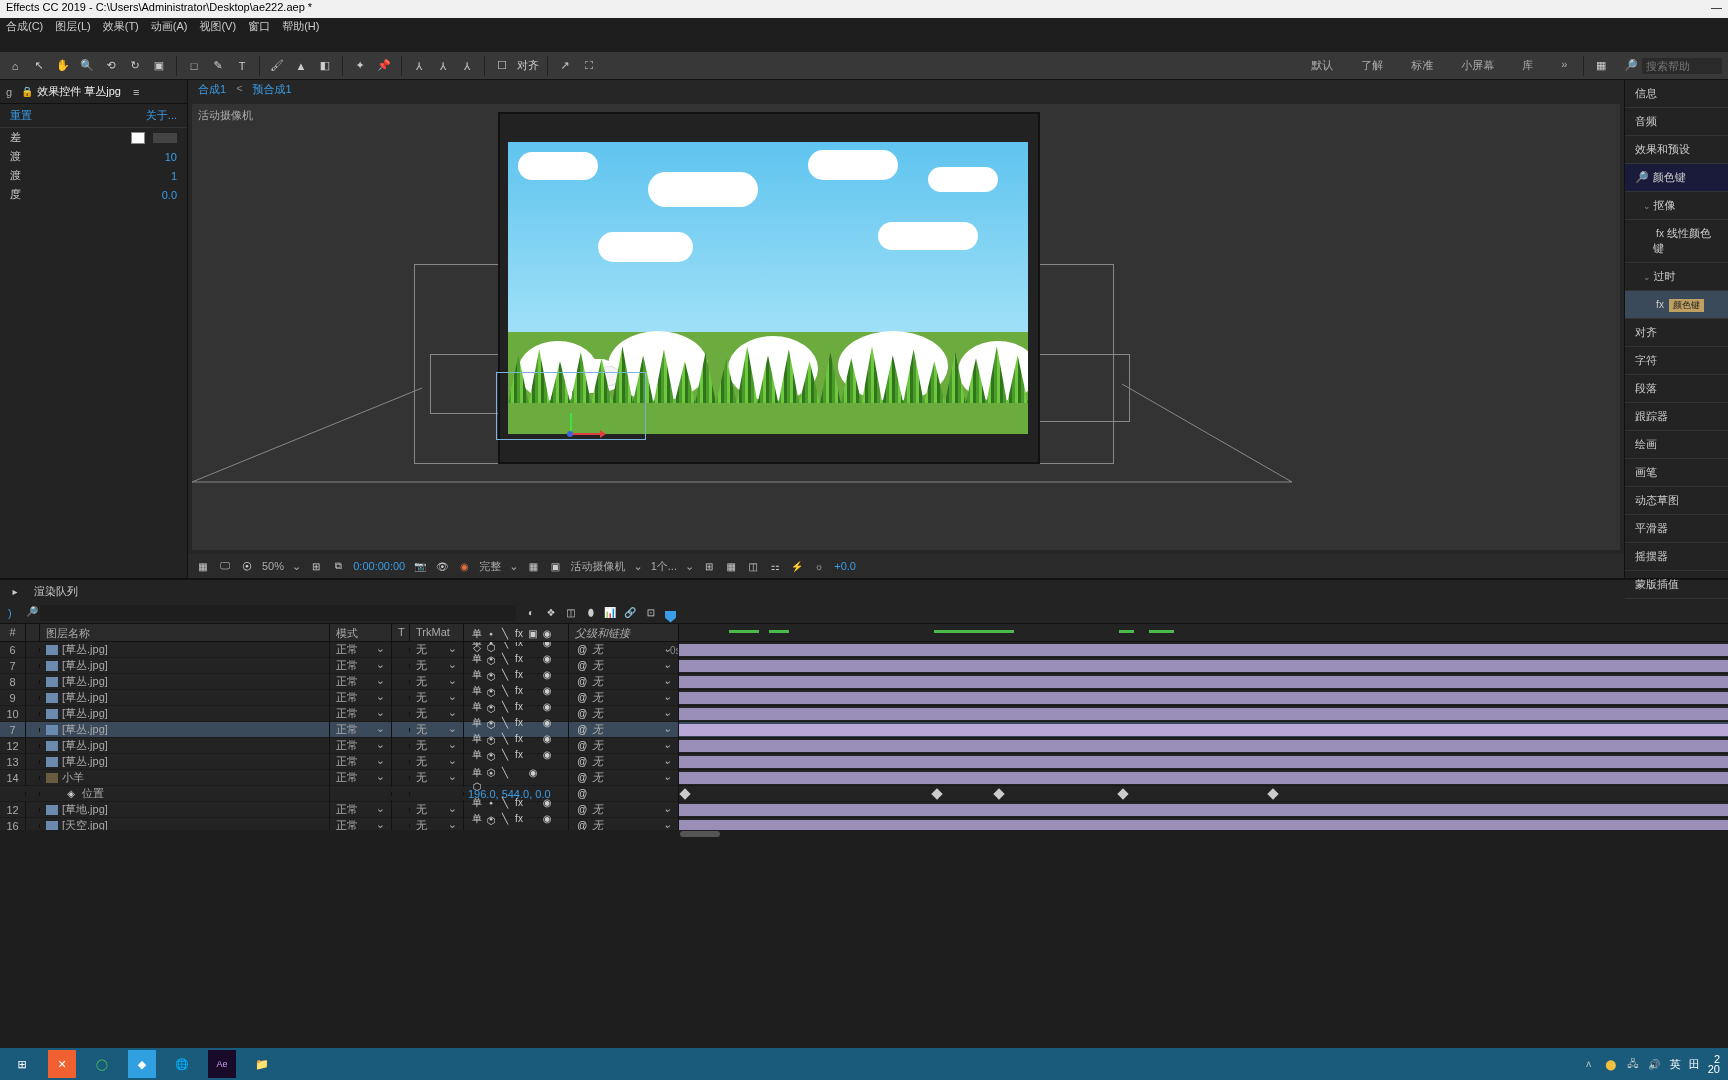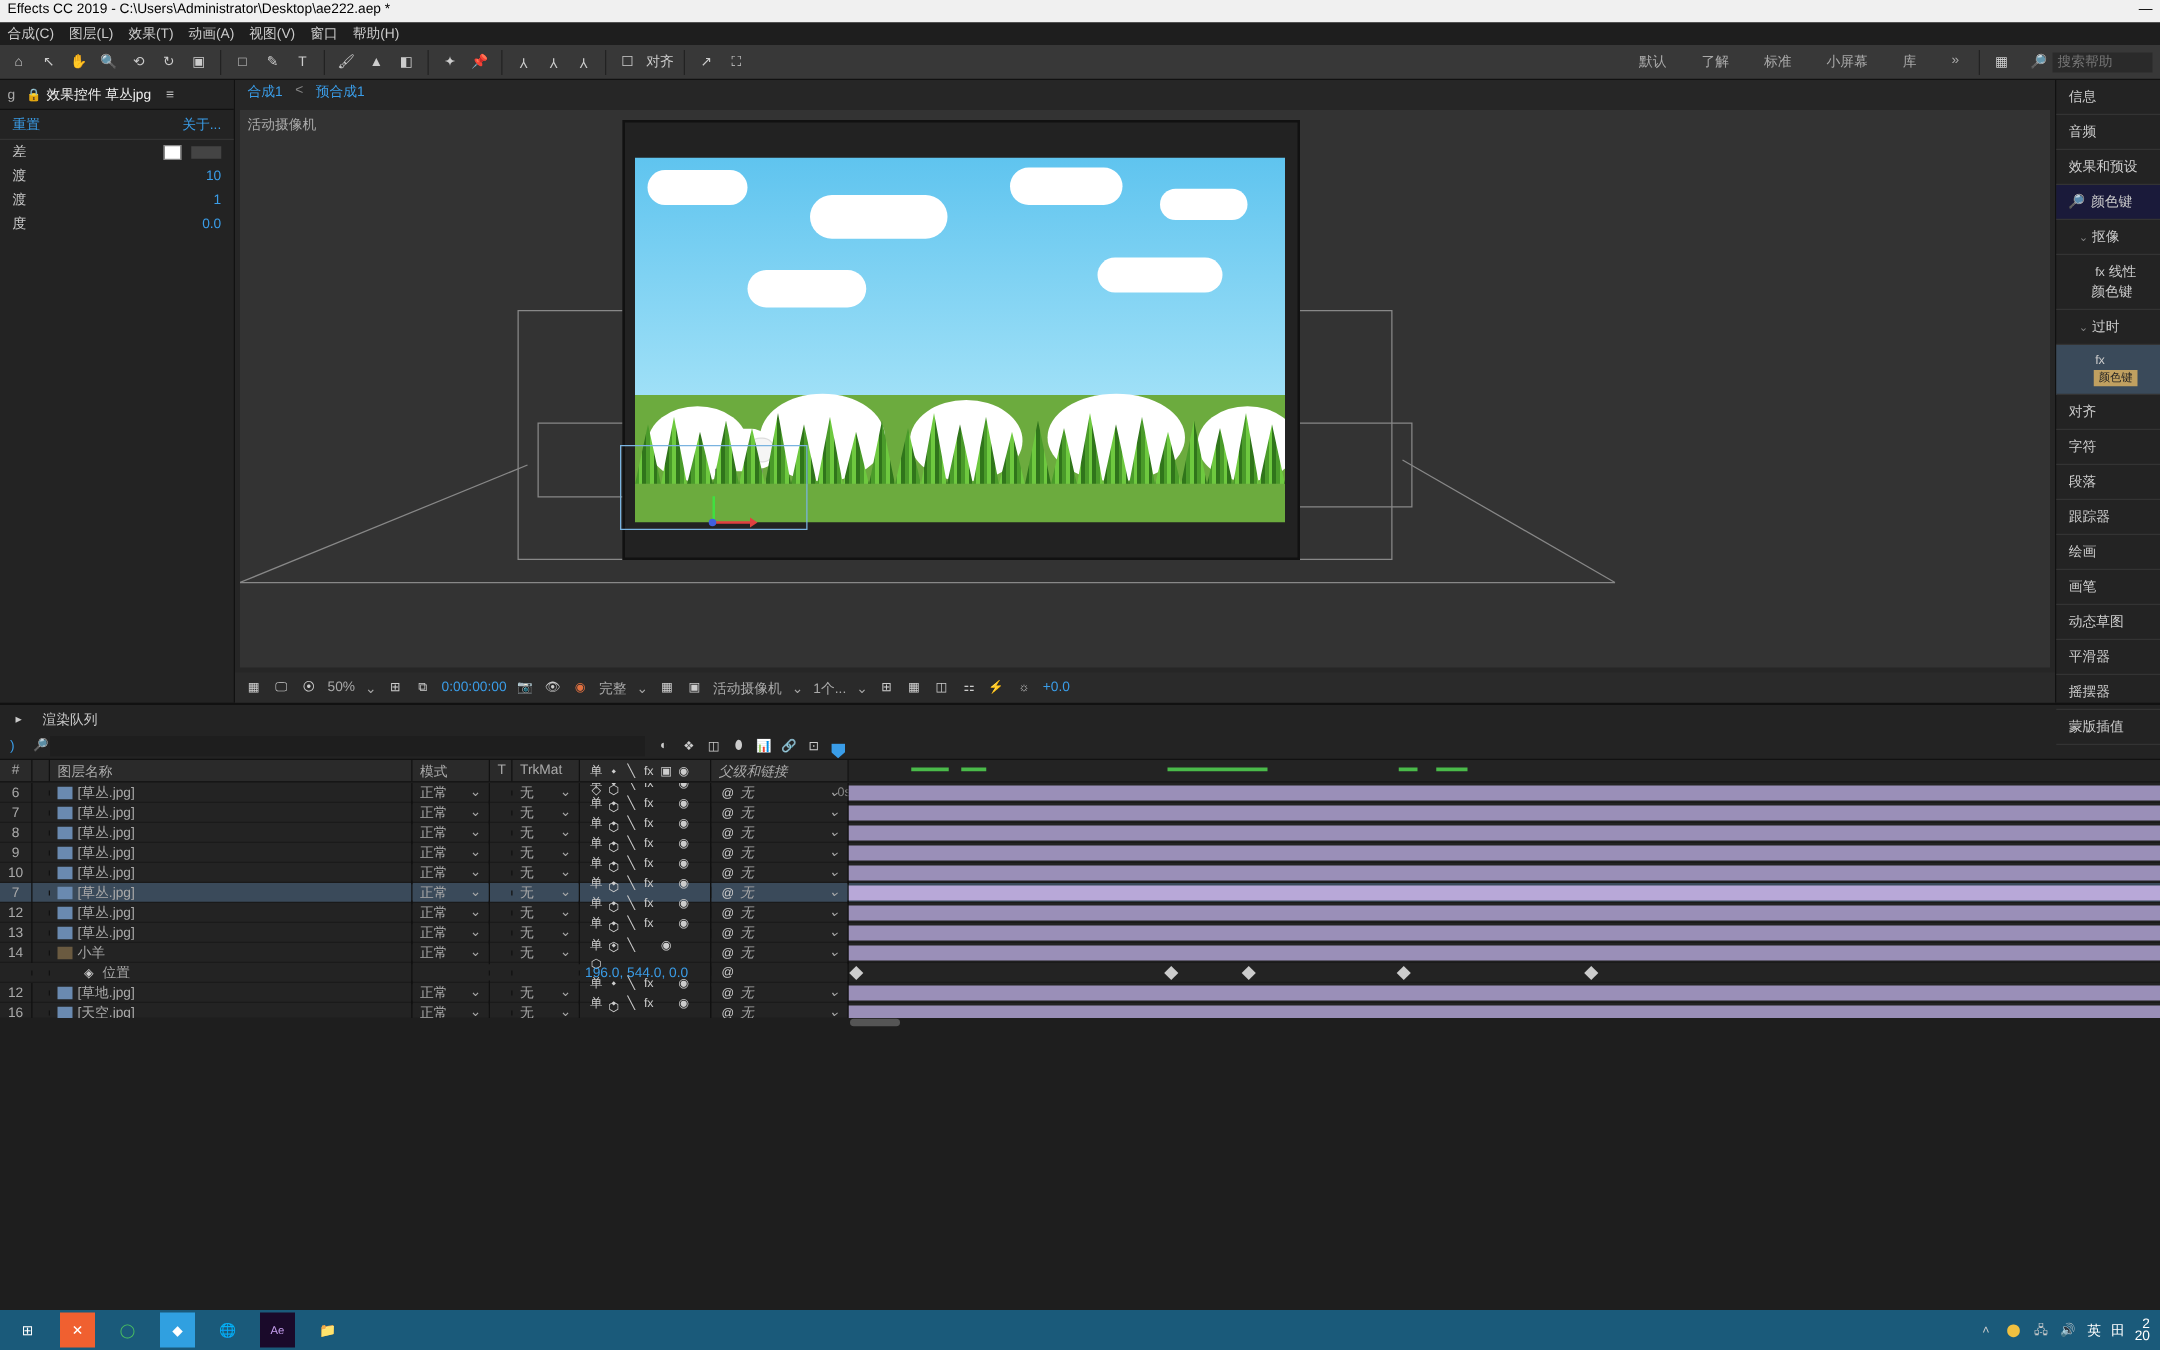--- a/index.html
+++ b/index.html
@@ -1,19 +1,19 @@
 <!DOCTYPE html>
 <html><head>
 <meta charset="utf-8">
 <style>
 * { margin:0; padding:0; box-sizing:border-box; font-family:"Microsoft YaHei",Arial,sans-serif; font-size:11px; }
 body { background:#1e1e1e; color:#ccc; overflow:hidden; width:1728px; height:1080px; position:relative; }
 .titlebar { height:18px; background:#f0f0f0; color:#000; padding:1px 6px; display:flex; justify-content:space-between; }
 .titlebar span { font-size:11px; }
-.menubar { height:18px; background:#1e1e1e; color:#ccc; padding:1px 6px; display:flex; gap:12px; }
+.menubar { height:34px; background:#1e1e1e; color:#ccc; padding:1px 6px; display:flex; gap:12px; }
 .menubar span { cursor:pointer; }
 .toolbar { height:28px; background:#383838; border-bottom:1px solid #111; display:flex; align-items:center; padding:0 6px; gap:6px; }
 .toolbar .tool { width:18px; height:18px; display:flex; align-items:center; justify-content:center; color:#ccc; cursor:pointer; }
 .toolbar .sep { width:1px; height:20px; background:#222; margin:0 2px; }
 .workspace-tabs { margin-left:auto; display:flex; gap:12px; color:#aaa; }
 .workspace-tabs span { padding:4px 8px; cursor:pointer; }
 .search-box { display:flex; align-items:center; gap:4px; margin-left:8px; }
 .search-box input { background:#2a2a2a; border:none; color:#ccc; padding:2px 4px; width:80px; }
 .main { display:flex; height:498px; }
 .left-panel { width:188px; background:#232323; border-right:1px solid #111; display:flex; flex-direction:column; }
@@ -51,21 +51,21 @@
 .sheep .head { width:22px; height:20px; background:#f5f5f5; border-radius:10px; position:absolute; right:-2px; bottom:12px; border:1px solid #ddd;}
 .sheep .leg { width:4px; height:10px; background:#888; position:absolute; bottom:-3px; }
 .sel-box { position:absolute; border:1px solid #7ab3e0; }
 .gizmo-x { position:absolute; width:30px; height:2px; background:#e04040; }
 .gizmo-x::after { content:""; position:absolute; right:-4px; top:-3px; border-left:6px solid #e04040; border-top:4px solid transparent; border-bottom:4px solid transparent;}
 .gizmo-y { position:absolute; width:2px; height:20px; background:#40e040; }
 .gizmo-z { position:absolute; width:6px; height:6px; background:#4060e0; border-radius:50%;}
 .guide { position:absolute; border:1px solid #888; }
 .viewer-controls { height:24px; background:#2a2a2a; display:flex; align-items:center; padding:0 8px; gap:8px; color:#aaa; }
 .viewer-controls .ctrl { cursor:pointer; }
-.right-panel { width:84px; background:#232323; border-left:1px solid #111; display:flex; flex-direction:column; }
+.right-panel { width:104px; background:#232323; border-left:1px solid #111; display:flex; flex-direction:column; }
 .panel-item { padding:6px 10px; border-bottom:1px solid #333; cursor:pointer; color:#ccc; }
 .panel-item.sub { padding-left:18px; }
 .panel-item.search { display:flex; align-items:center; gap:4px; background:#1a1a3a; }
 .panel-item .chev { color:#888; font-size:9px; margin-right:3px;}
 .panel-item .badge { display:inline-block; background:#c0a060; color:#222; padding:0 4px; font-size:9px; margin-left:2px;}
 .timeline { height:262px; background:#232323; border-top:2px solid #111; display:flex; flex-direction:column; }
 .tl-tabs { height:22px; display:flex; align-items:center; padding:0 8px; gap:12px; }
 .tl-header { height:22px; display:flex; align-items:center; border-bottom:1px solid #111; }
 .tl-time { color:#3a9de8; padding:0 8px; width:26px; }
 .tl-search { flex:0 0 490px; display:flex; }

